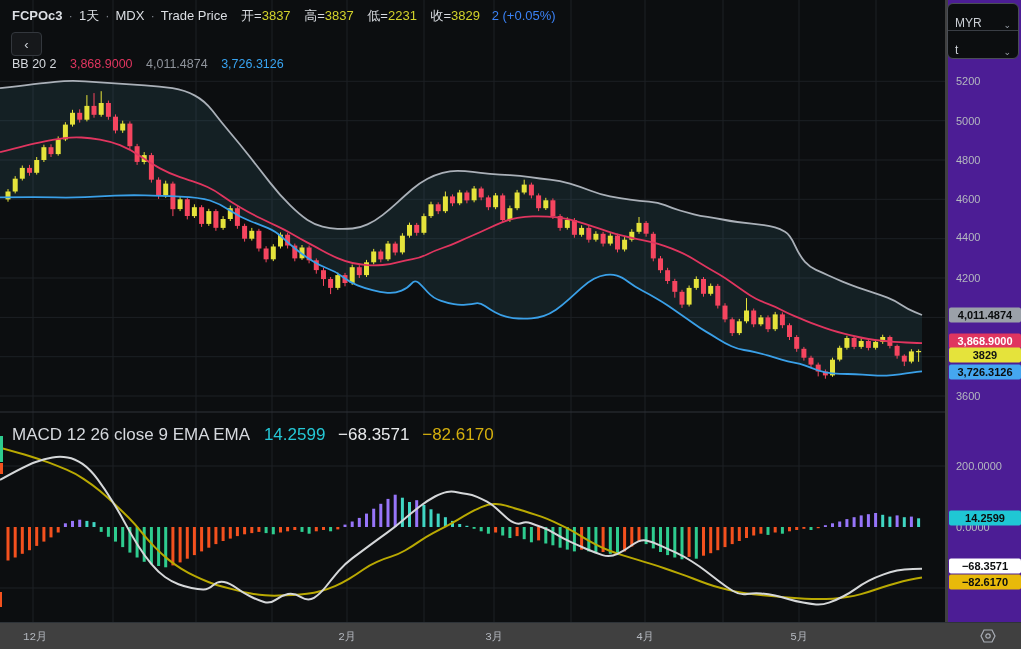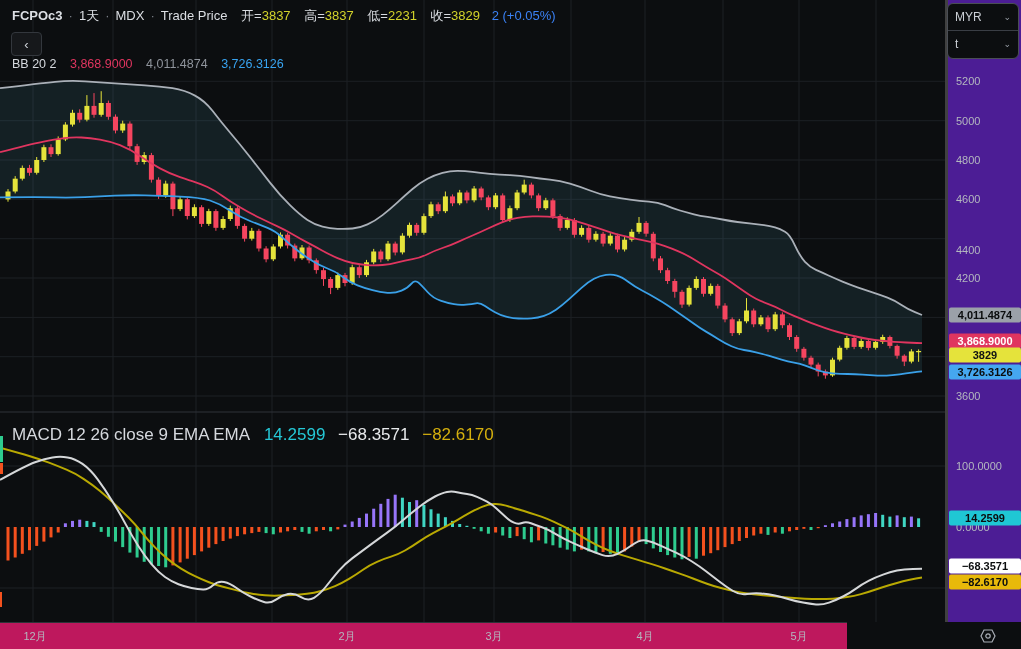--- a/index.html
+++ b/index.html
@@ -30,26 +30,26 @@
   #macdrow .m-sig{color:#d4af0e;margin-left:8px;}
   
   #axis{position:absolute;left:945px;top:0;width:76px;height:622px;border-left:3px solid #404040;
         background:#4c1d95;z-index:4;}
   .tick{position:absolute;left:8px;font-size:11px;color:#b4b8bf;transform:translateY(-50%);}
   .flabel{position:absolute;left:1px;width:72px;font-size:11px;height:15px;line-height:15px;
           text-align:center;border-radius:2px;transform:translateY(-50%);font-weight:bold;}
   
   #symbox{position:absolute;left:947px;top:3px;width:70px;height:54px;border:1px solid #4a4e55;
           border-radius:6px;background:#0c0e10;z-index:7;font-size:12px;color:#ccd0d6;}
-  #symbox .row{height:26px;display:flex;align-items:center;padding:0 7px;justify-content:space-between;cursor:pointer;}
+  #symbox .row{height:26px;display:flex;align-items:flex-end;padding:0 7px;justify-content:space-between;cursor:pointer;}
   #symbox .div{height:1px;background:#3a3e45;margin:0;}
   #symbox .chev{color:#9aa0a8;font-size:9px;}
   
-  #taxis{position:absolute;left:0;top:622px;width:847px;height:27px;border-top:1px solid #2e3338;
-         background:#be185d;z-index:4;}
+  #taxis{position:absolute;left:0;top:622px;width:1021px;height:27px;border-top:1px solid #2e3338;
+         background:#404040;z-index:4;font-family:Liberation Mono, monospace;}
   .tlabel{position:absolute;top:6px;font-size:11px;color:#b4b8bf;transform:translateX(-50%);}
   .tlabel.bold{font-weight:bold;font-size:11.5px;margin-top:32px;}
   #gearbox{position:absolute;left:975px;top:3px;width:26px;height:20px;display:flex;align-items:center;
            justify-content:center;cursor:pointer;}
   
   #wm{left:878px;top:594px;font-size:31px;font-weight:300;color:rgba(228,233,241,0.92);
       letter-spacing:3px;z-index:6;}
 </style>
 </head>
 <body>
@@ -501,26 +501,26 @@
     <span class="m-hist">14.2599</span>
     <span class="m-macd">−68.3571</span>
     <span class="m-sig">−82.6170</span>
   </div>
 
   <div id="axis">
       <span class="tick" style="top:81.3px">5200</span>
       <span class="tick" style="top:120.7px">5000</span>
       <span class="tick" style="top:160.0px">4800</span>
       <span class="tick" style="top:199.3px">4600</span>
-      <span class="tick" style="top:250px">4400</span>
+      <span class="tick" style="top:237px">4400</span>
       <span class="tick" style="top:278.0px">4200</span>
       <span class="tick" style="top:317.4px">4000</span>
       <span class="tick" style="top:356.7px">3800</span>
       <span class="tick" style="top:396.0px">3600</span>
-      <span class="tick" style="top:466.0px">100.0000</span>
+      <span class="tick" style="top:466.0px">200.0000</span>
       <span class="tick" style="top:527.0px">0.0000</span>
       <div class="flabel" style="top:315px;background:#9ba1a9;color:#0b0d0e">4,011.4874</div>
       <div class="flabel" style="top:341px;background:#e0355f;color:#ffffff">3,868.9000</div>
       <div class="flabel" style="top:355px;background:#e5e33b;color:#131313">3829</div>
       <div class="flabel" style="top:372px;background:#45a7f0;color:#0b0d0e">3,726.3126</div>
       <div class="flabel" style="top:518px;background:#1fc7d4;color:#0b0d0e">14.2599</div>
       <div class="flabel" style="top:566px;background:#ffffff;color:#0b0d0e">−68.3571</div>
       <div class="flabel" style="top:582px;background:#e8b90a;color:#0b0d0e">−82.6170</div>
     </div>
 

